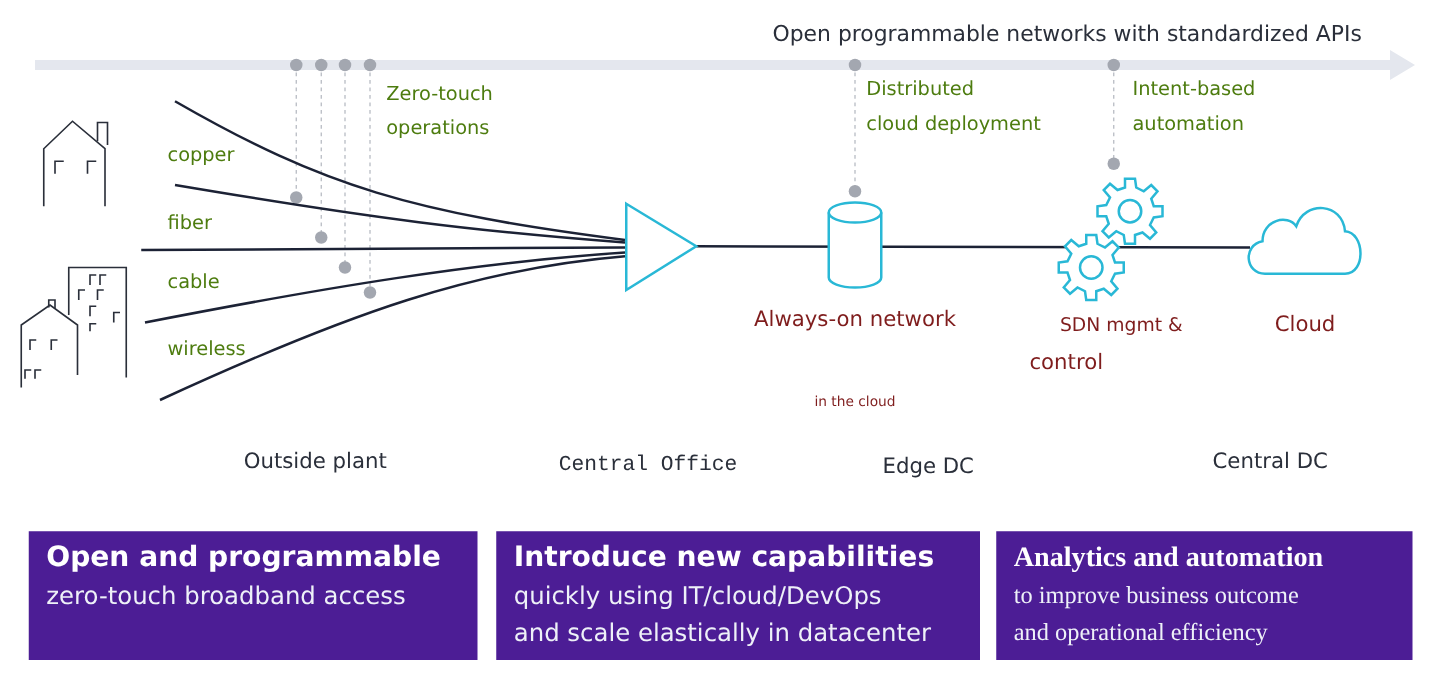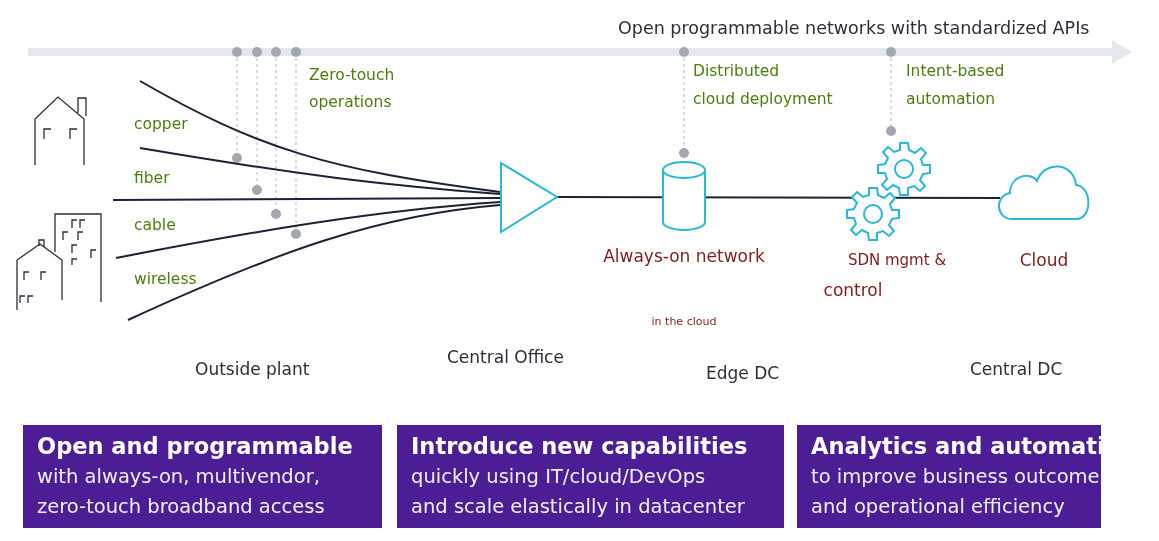--- a/index.html
+++ b/index.html
@@ -115,31 +115,30 @@
 <div class="lbl lbl-sm" style="left:134px; top:211px;">cable</div>
 <div class="lbl lbl-sm" style="left:134px; top:265px;">wireless</div>
 
 <div class="lbl center" style="left:584px; top:242px; width:200px; font-size:17px;">Always-on network</div>
 <div class="lbl center" style="left:584px; top:272px; width:200px; font-size:11px;margin-top:36px;">in the cloud</div>
 <div class="lbl center" style="left:832px; top:246px; width:130px; font-size:15px;">SDN mgmt &amp;</div>
 <div class="lbl center" style="left:788px; top:276px; width:130px; font-size:17px;">control</div>
 <div class="lbl center" style="left:994px; top:246px; width:100px; font-size:17px;">Cloud</div>
 
 <div class="zone" style="left:175px; top:359px;">Outside plant</div>
-<div class="zone" style="left:427px; top:347px;">Central Office</div>
+<div class="zone" style="left:427px; top:363px;font-family:Liberation Mono, monospace;">Central Office</div>
 <div class="zone" style="left:686px; top:363px;">Edge DC</div>
 <div class="zone" style="left:950px; top:359px;">Central DC</div>
 
 <div class="panel" style="left:23px; width:359px;">
   <div class="ptitle">Open and programmable</div>
-  <div class="pline">with always-on, multivendor,</div>
   <div class="pline">zero-touch broadband access</div>
 </div>
 <div class="panel" style="left:397px; width:387px;">
   <div class="ptitle">Introduce new capabilities</div>
   <div class="pline">quickly using IT/cloud/DevOps</div>
   <div class="pline">and scale elastically in datacenter</div>
 </div>
-<div class="panel" style="left:797px; width:304px;">
+<div class="panel" style="left:797px; width:333px;font-family:Liberation Serif, serif;">
   <div class="ptitle">Analytics and automation</div>
   <div class="pline">to improve business outcome</div>
   <div class="pline">and operational efficiency</div>
 </div>
 
 </body></html>

